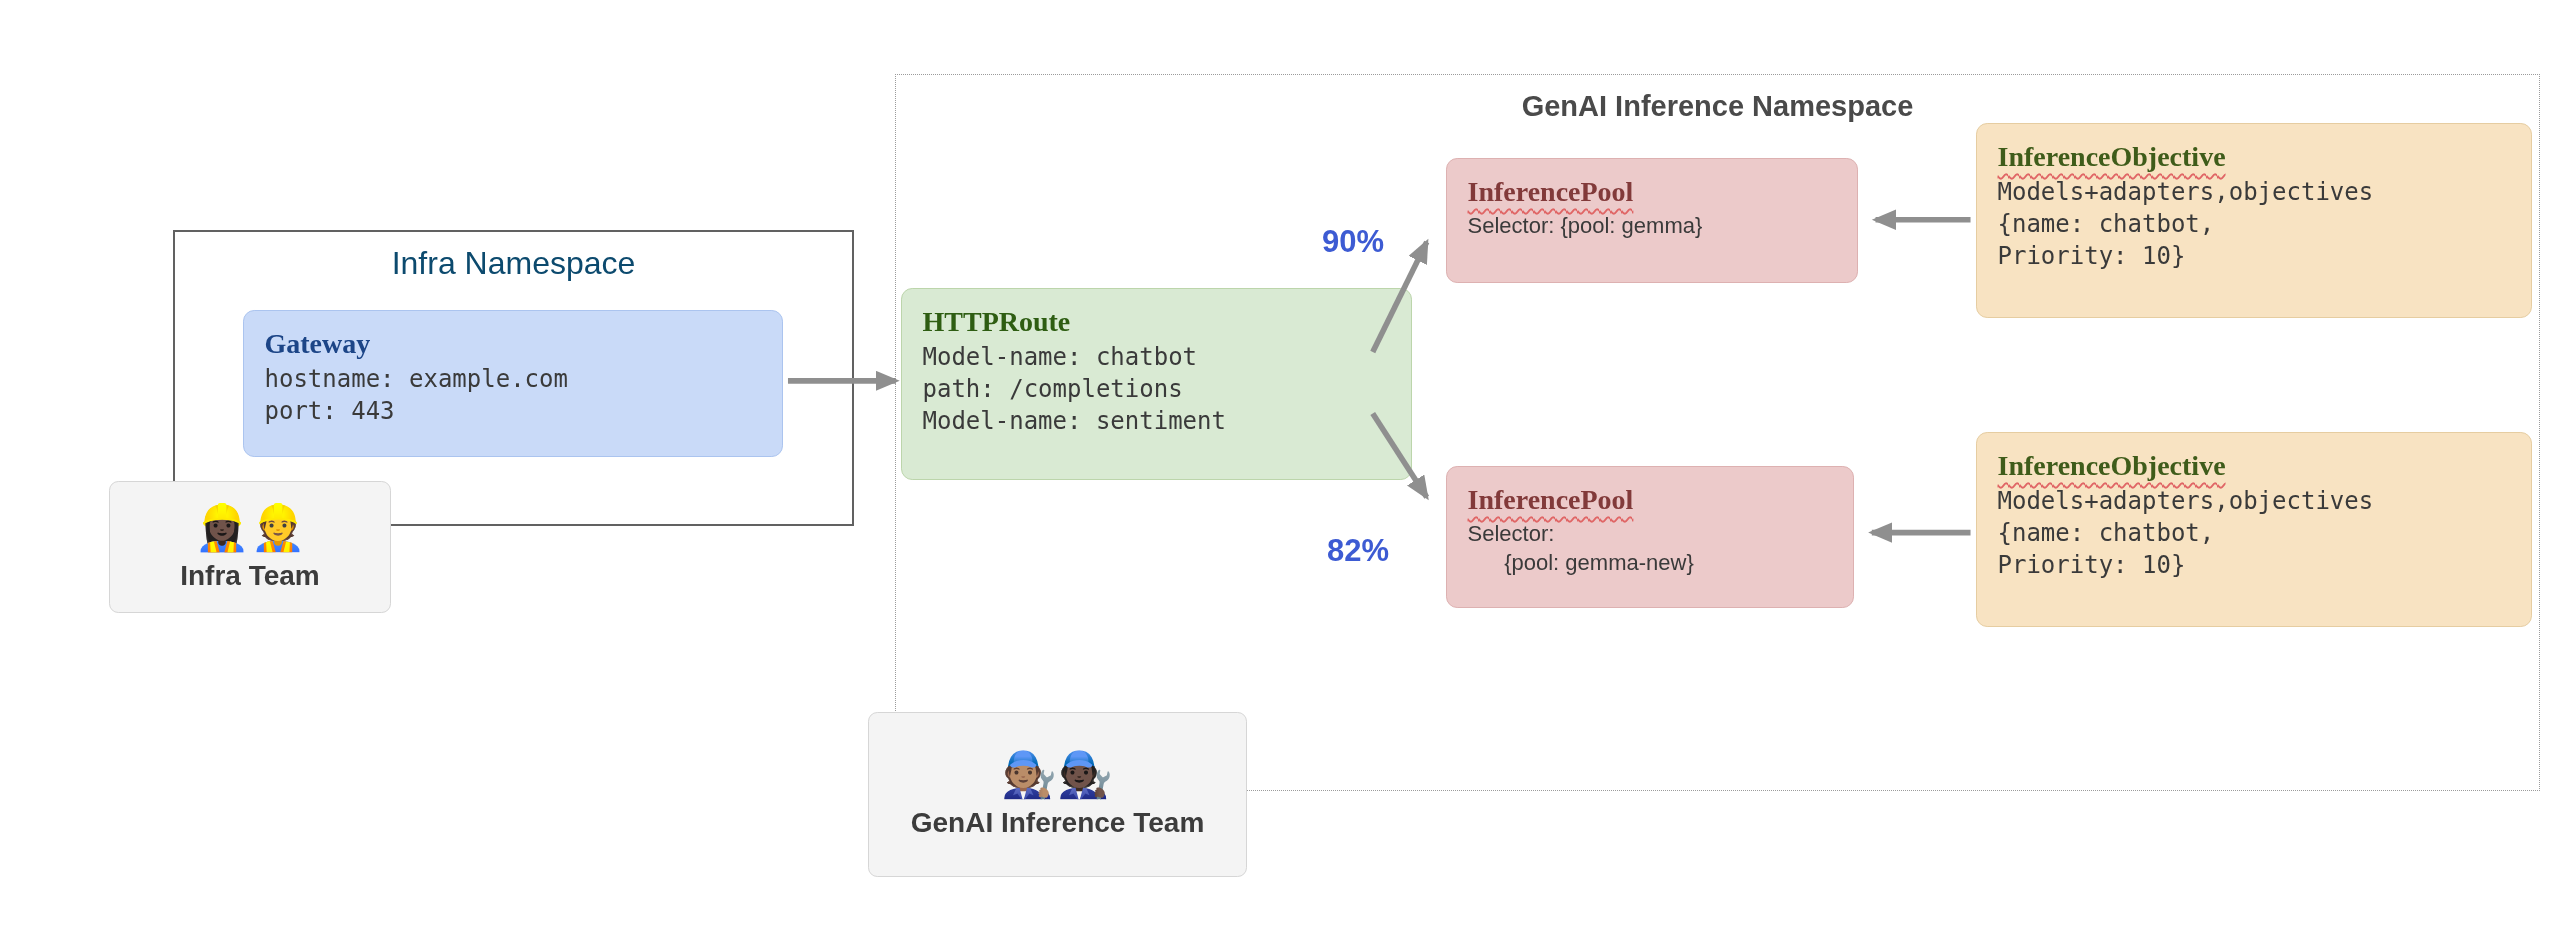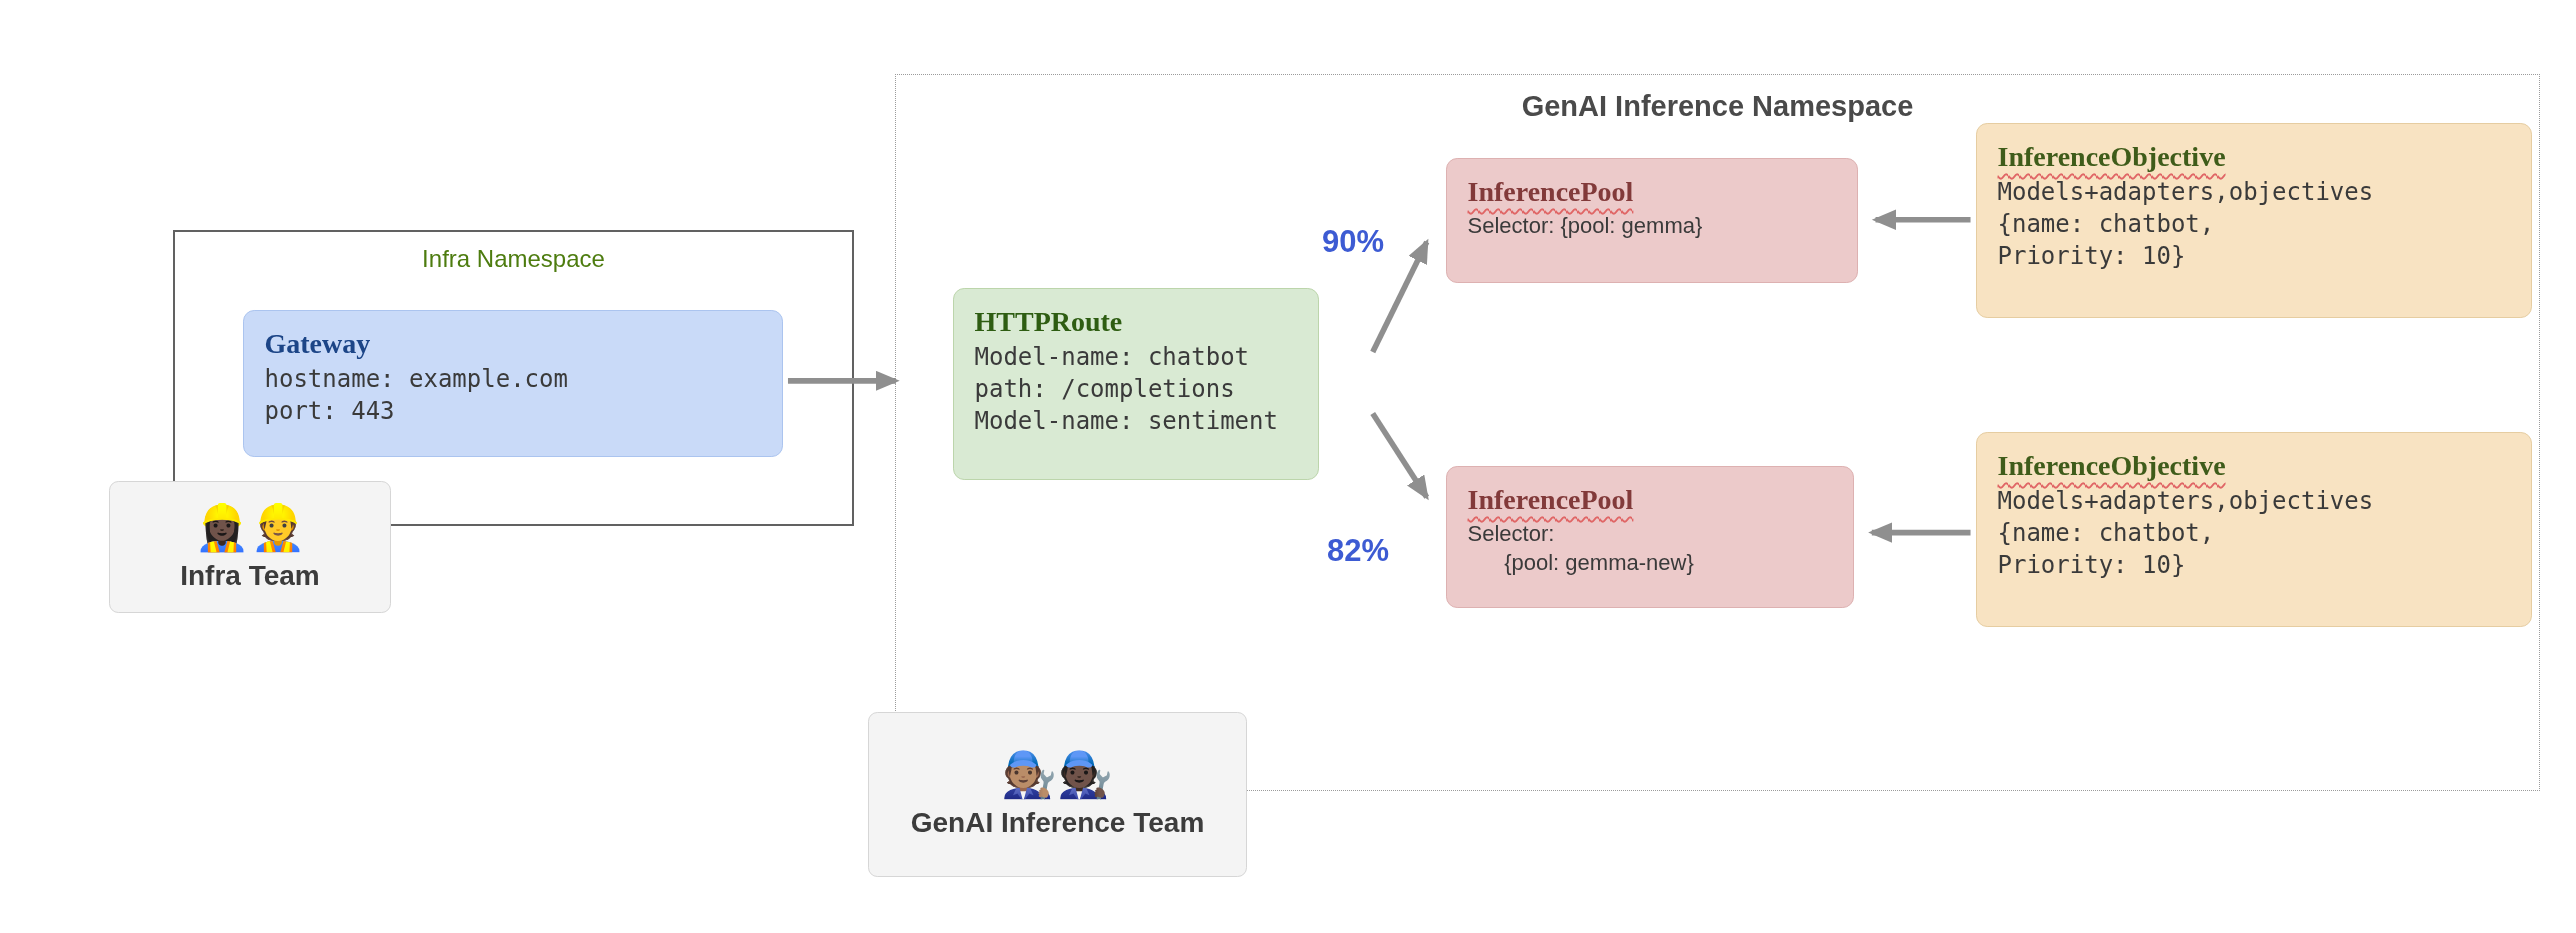--- a/index.html
+++ b/index.html
@@ -25,21 +25,21 @@
   
   .ns-solid {
     position: absolute;
     left: 173px; top: 230px; width: 681px; height: 296px;
     border: 2.8px solid #616161;
     background: #ffffff;
     z-index: 1;
     text-align: center;
     padding-top: 13px;
   }
-  .ns-solid-title { font-size: 24px; color: #4d7c0f; }
+  .ns-solid-title { font-size: 32px; color: #0c4a6e; }
 
   .ns-dotted {
     position: absolute;
     left: 895px; top: 74px; width: 1645px; height: 717px;
     border: 1.9px dotted #9b9b9b;
     background: #ffffff;
     z-index: 0;
     text-align: center;
     padding-top: 15px;
   }
@@ -68,21 +68,21 @@
   }
 
   .gateway {
     left: 243px; top: 310px; width: 540px; height: 147px;
     background: var(--gateway-fill, #c9daf8);
     border: 0.9px solid #abc4ef;
   }
   .gateway .node-title { color: var(--gateway-title, #1c4587); }
 
   .httproute {
-    left: 953px; top: 288px; width: 366px; height: 192px;
+    left: 901px; top: 288px; width: 511px; height: 192px;
     background: var(--route-fill, #d9ead3);
     border: 0.9px solid #bcd5ab;
   }
   .httproute .node-title { color: var(--route-title, #2e5d12); }
 
   .pool-top  { left: 1446px; top: 158px; width: 412px; height: 125px; }
   .pool-bottom { left: 1446px; top: 466px; width: 408px; height: 142px; }
   .pool {
     background: var(--pool-fill, #eccaca);
     border: 0.9px solid #ddb1b1;

